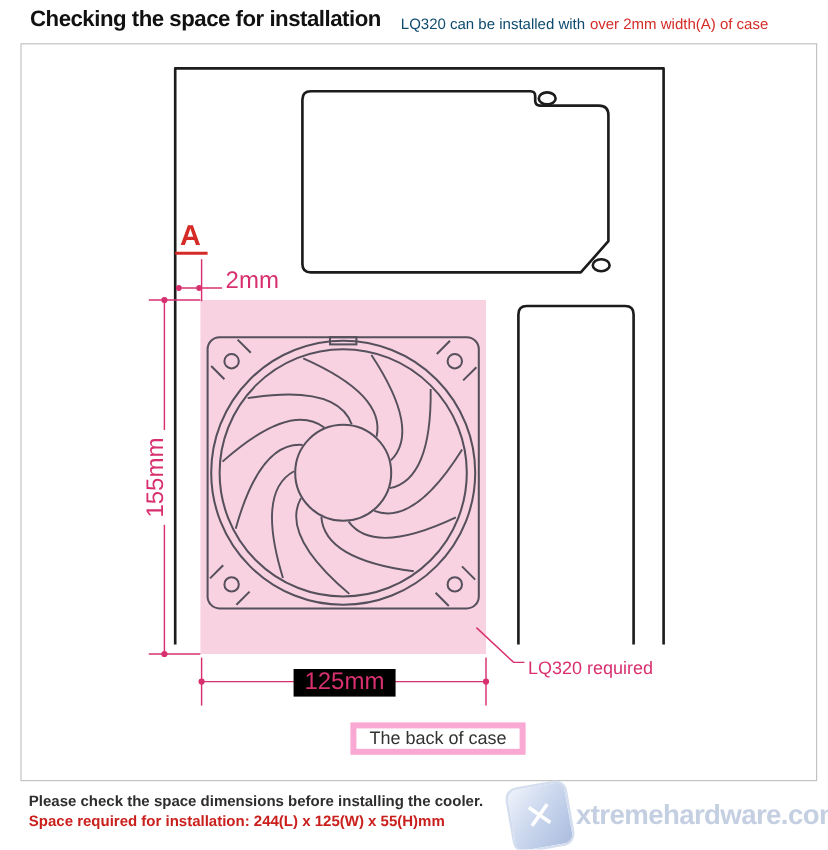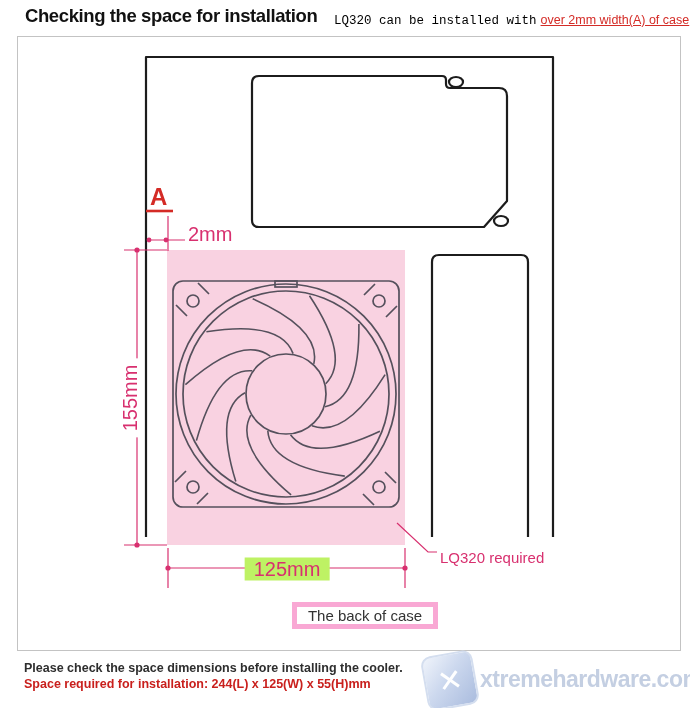--- a/index.html
+++ b/index.html
@@ -16,22 +16,22 @@
     --fanline:#55505c;      
   }
 
   
   .header{position:absolute;left:0;top:0;width:690px;height:36px;text-align:right;}
   .title{
     position:absolute;left:25px;top:5px;
     font-size:18.5px;font-weight:bold;color:#111;letter-spacing:-0.4px;white-space:nowrap;
   }
   .subtitle{position:absolute;left:334px;top:13px;font-size:12.5px;white-space:nowrap;}
-  .subtitle .gray{color:#000000;font-family:Liberation Mono, monospace;}
-  .subtitle .red{color:var(--red);margin-left:4px;text-decoration:underline;}
+  .subtitle .gray{color:#0c4a6e;}
+  .subtitle .red{color:var(--red);margin-left:4px;}
 
   
   .panel{
     position:absolute;left:17px;top:36px;width:664px;height:615px;
     border:1px solid #c3c3c3;background:#fff;box-sizing:border-box;
   }
 
   
   svg.diagram{position:absolute;left:0;top:0;width:690px;height:708px;z-index:1;pointer-events:none;}
   .caseline{stroke:var(--line);stroke-width:2.2;fill:none;stroke-linejoin:round;}
@@ -45,21 +45,21 @@
   
   .lbl{position:absolute;z-index:2;white-space:nowrap;}
   .label-a{left:150px;top:183px;font-size:24px;font-weight:600;color:var(--red);}
   .dim-2mm{left:188px;top:223px;font-size:20px;color:var(--dim);}
   .dim-155{
     left:130px;top:398px;transform:translate(-50%,-50%) rotate(-90deg);
     font-size:20px;color:var(--dim);background:#fff;padding:0 6px;
   }
   .dim-125{
     left:287px;top:569px;transform:translate(-50%,-50%);
-    font-size:20px;color:var(--dim);background:#bef264;padding:0 9px;
+    font-size:20px;color:var(--dim);background:#000000;padding:0 9px;
   }
   .callout-text{left:440px;top:547px;font-size:15px;line-height:21px;color:var(--dim);}
   .backbox{
     left:292px;top:602px;width:146px;height:27px;
     border:5px solid #f9a8d4;background:#fff;box-sizing:border-box;
     display:flex;align-items:center;justify-content:center;
     font-size:15px;color:#333;
   }
 
   

